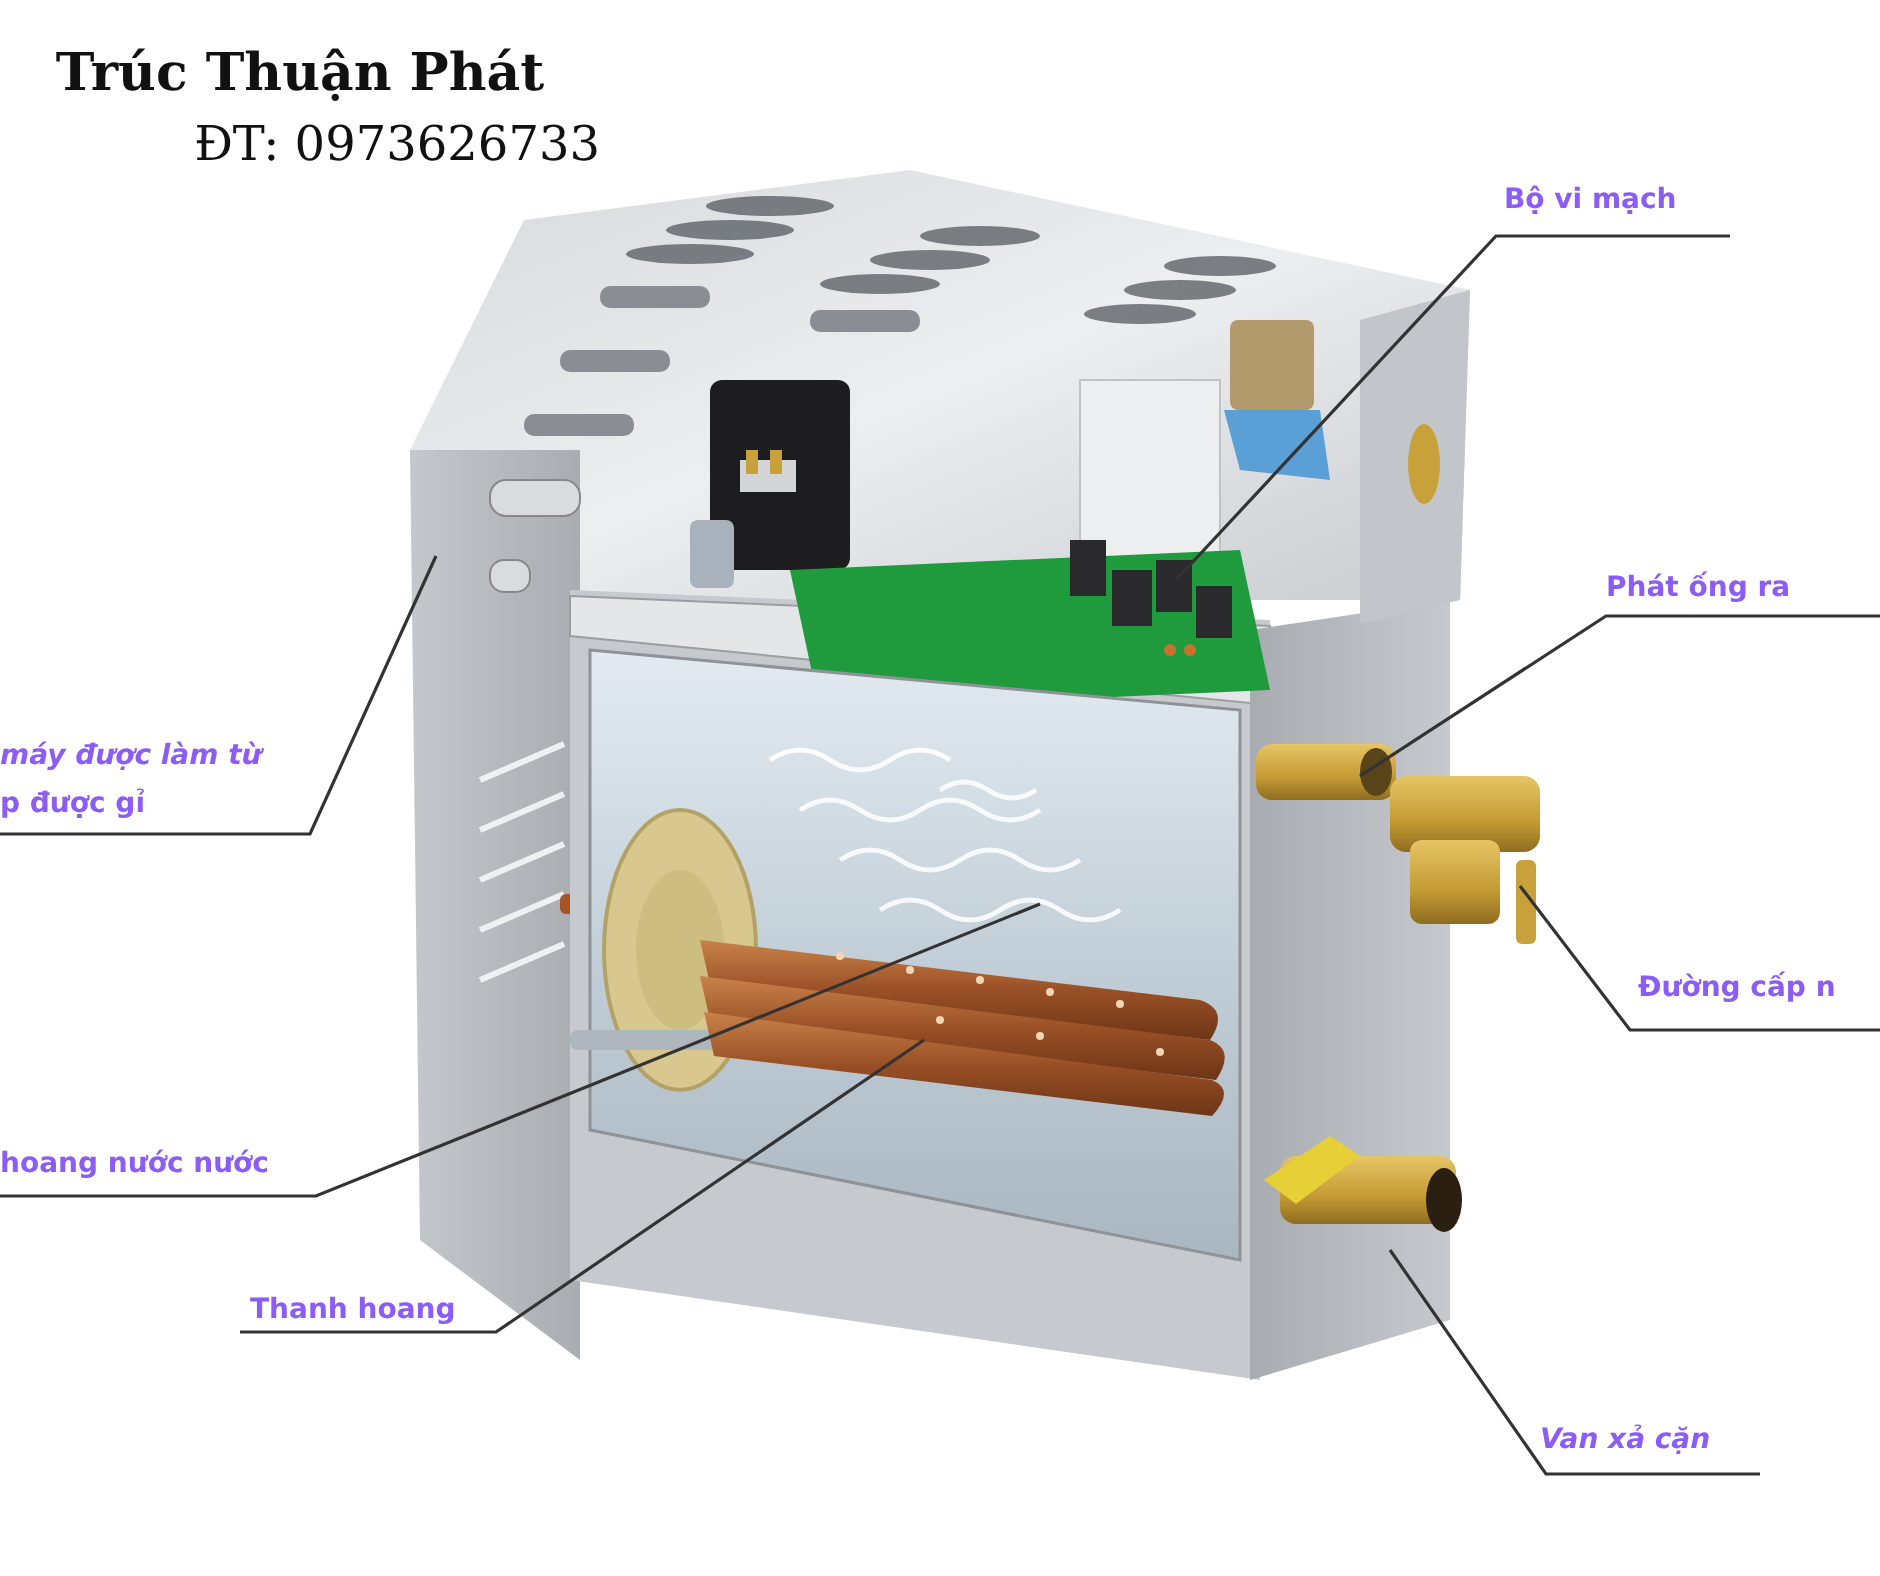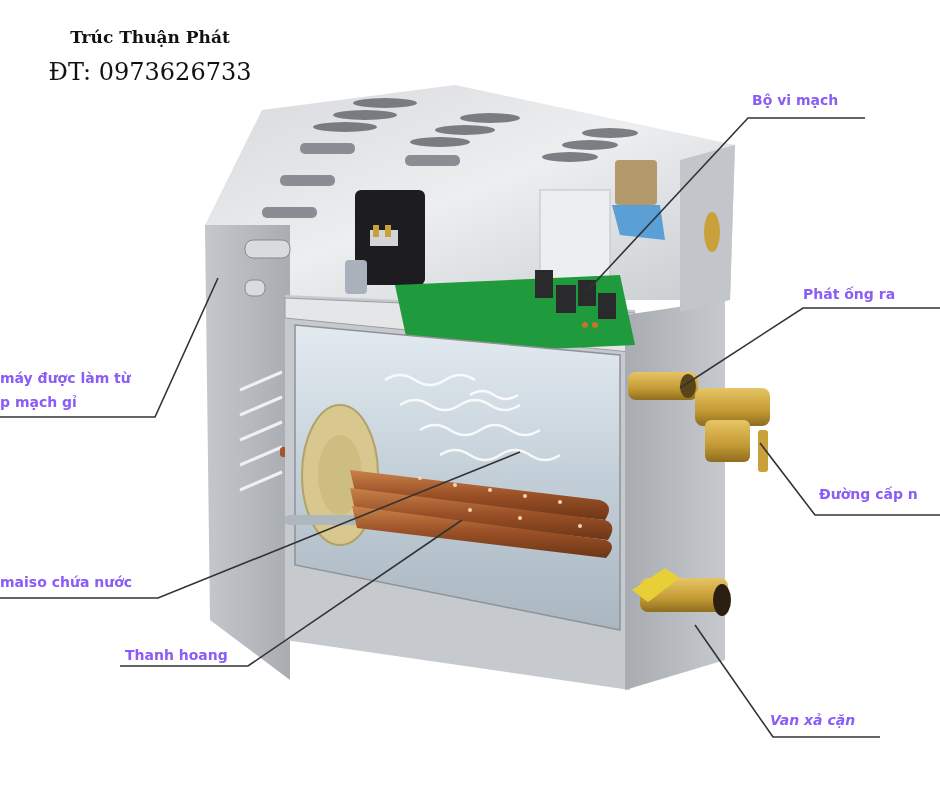--- a/index.html
+++ b/index.html
@@ -1,19 +1,19 @@
 <!DOCTYPE html>
 <html><head>
 <meta charset="utf-8">
 <style>
   html, body { margin:0; padding:0; background:#ffffff; }
   body { width:940px; height:788px; position:relative; overflow:hidden; font-family:"DejaVu Sans", sans-serif; }
   .brand { position:absolute; left:0; top:18px; width:300px; text-align:center; font-family:"DejaVu Serif", serif; color:#111; }
-  .brand .name { font-weight:bold; font-size:17px; line-height:38px; }
-  .brand .phone { font-size:24px; line-height:32px; }
+  .brand .name { font-weight:bold; font-size:26px; line-height:38px; }
+  .brand .phone { font-size:24px; line-height:32px;text-align:right; }
   svg.machine { position:absolute; left:0; top:0; }
   .label { position:absolute; font-family:"DejaVu Sans", sans-serif; font-weight:bold; font-size:14px; color:#8b5cf6; white-space:nowrap; line-height:20px; }
 </style>
 </head>
 <body>
 
 <div class="brand">
   <div class="name">Trúc Thuận Phát</div>
   <div class="phone">ĐT: 0973626733</div>
 </div>
@@ -182,16 +182,16 @@
     <polyline points="218,278 155,417 0,417"></polyline>
     <polyline points="520,452 158,598 0,598"></polyline>
     <polyline points="462,520 248,666 120,666"></polyline>
   </g>
 </svg>
 
 <div class="label" style="left:752px; top:90px;">Bộ vi mạch</div>
 <div class="label" style="left:803px; top:284px;">Phát ống ra</div>
 <div class="label" style="left:819px; top:484px;">Đường cấp n</div>
 <div class="label" style="left:770px; top:710px;font-style:italic;">Van xả cặn</div>
-<div class="label" style="left:0px; top:368px;">máy được làm từ</div>
-<div class="label" style="left:0px; top:392px;">p mạch gỉ</div>
-<div class="label" style="left:0px; top:572px;">maiso chứa nước</div>
+<div class="label" style="left:0px; top:368px;font-style:italic;">máy được làm từ</div>
+<div class="label" style="left:0px; top:392px;">p được gỉ</div>
+<div class="label" style="left:0px; top:572px;">hoang nước nước</div>
 <div class="label" style="left:125px; top:645px;">Thanh hoang</div>
 
 </body></html>

